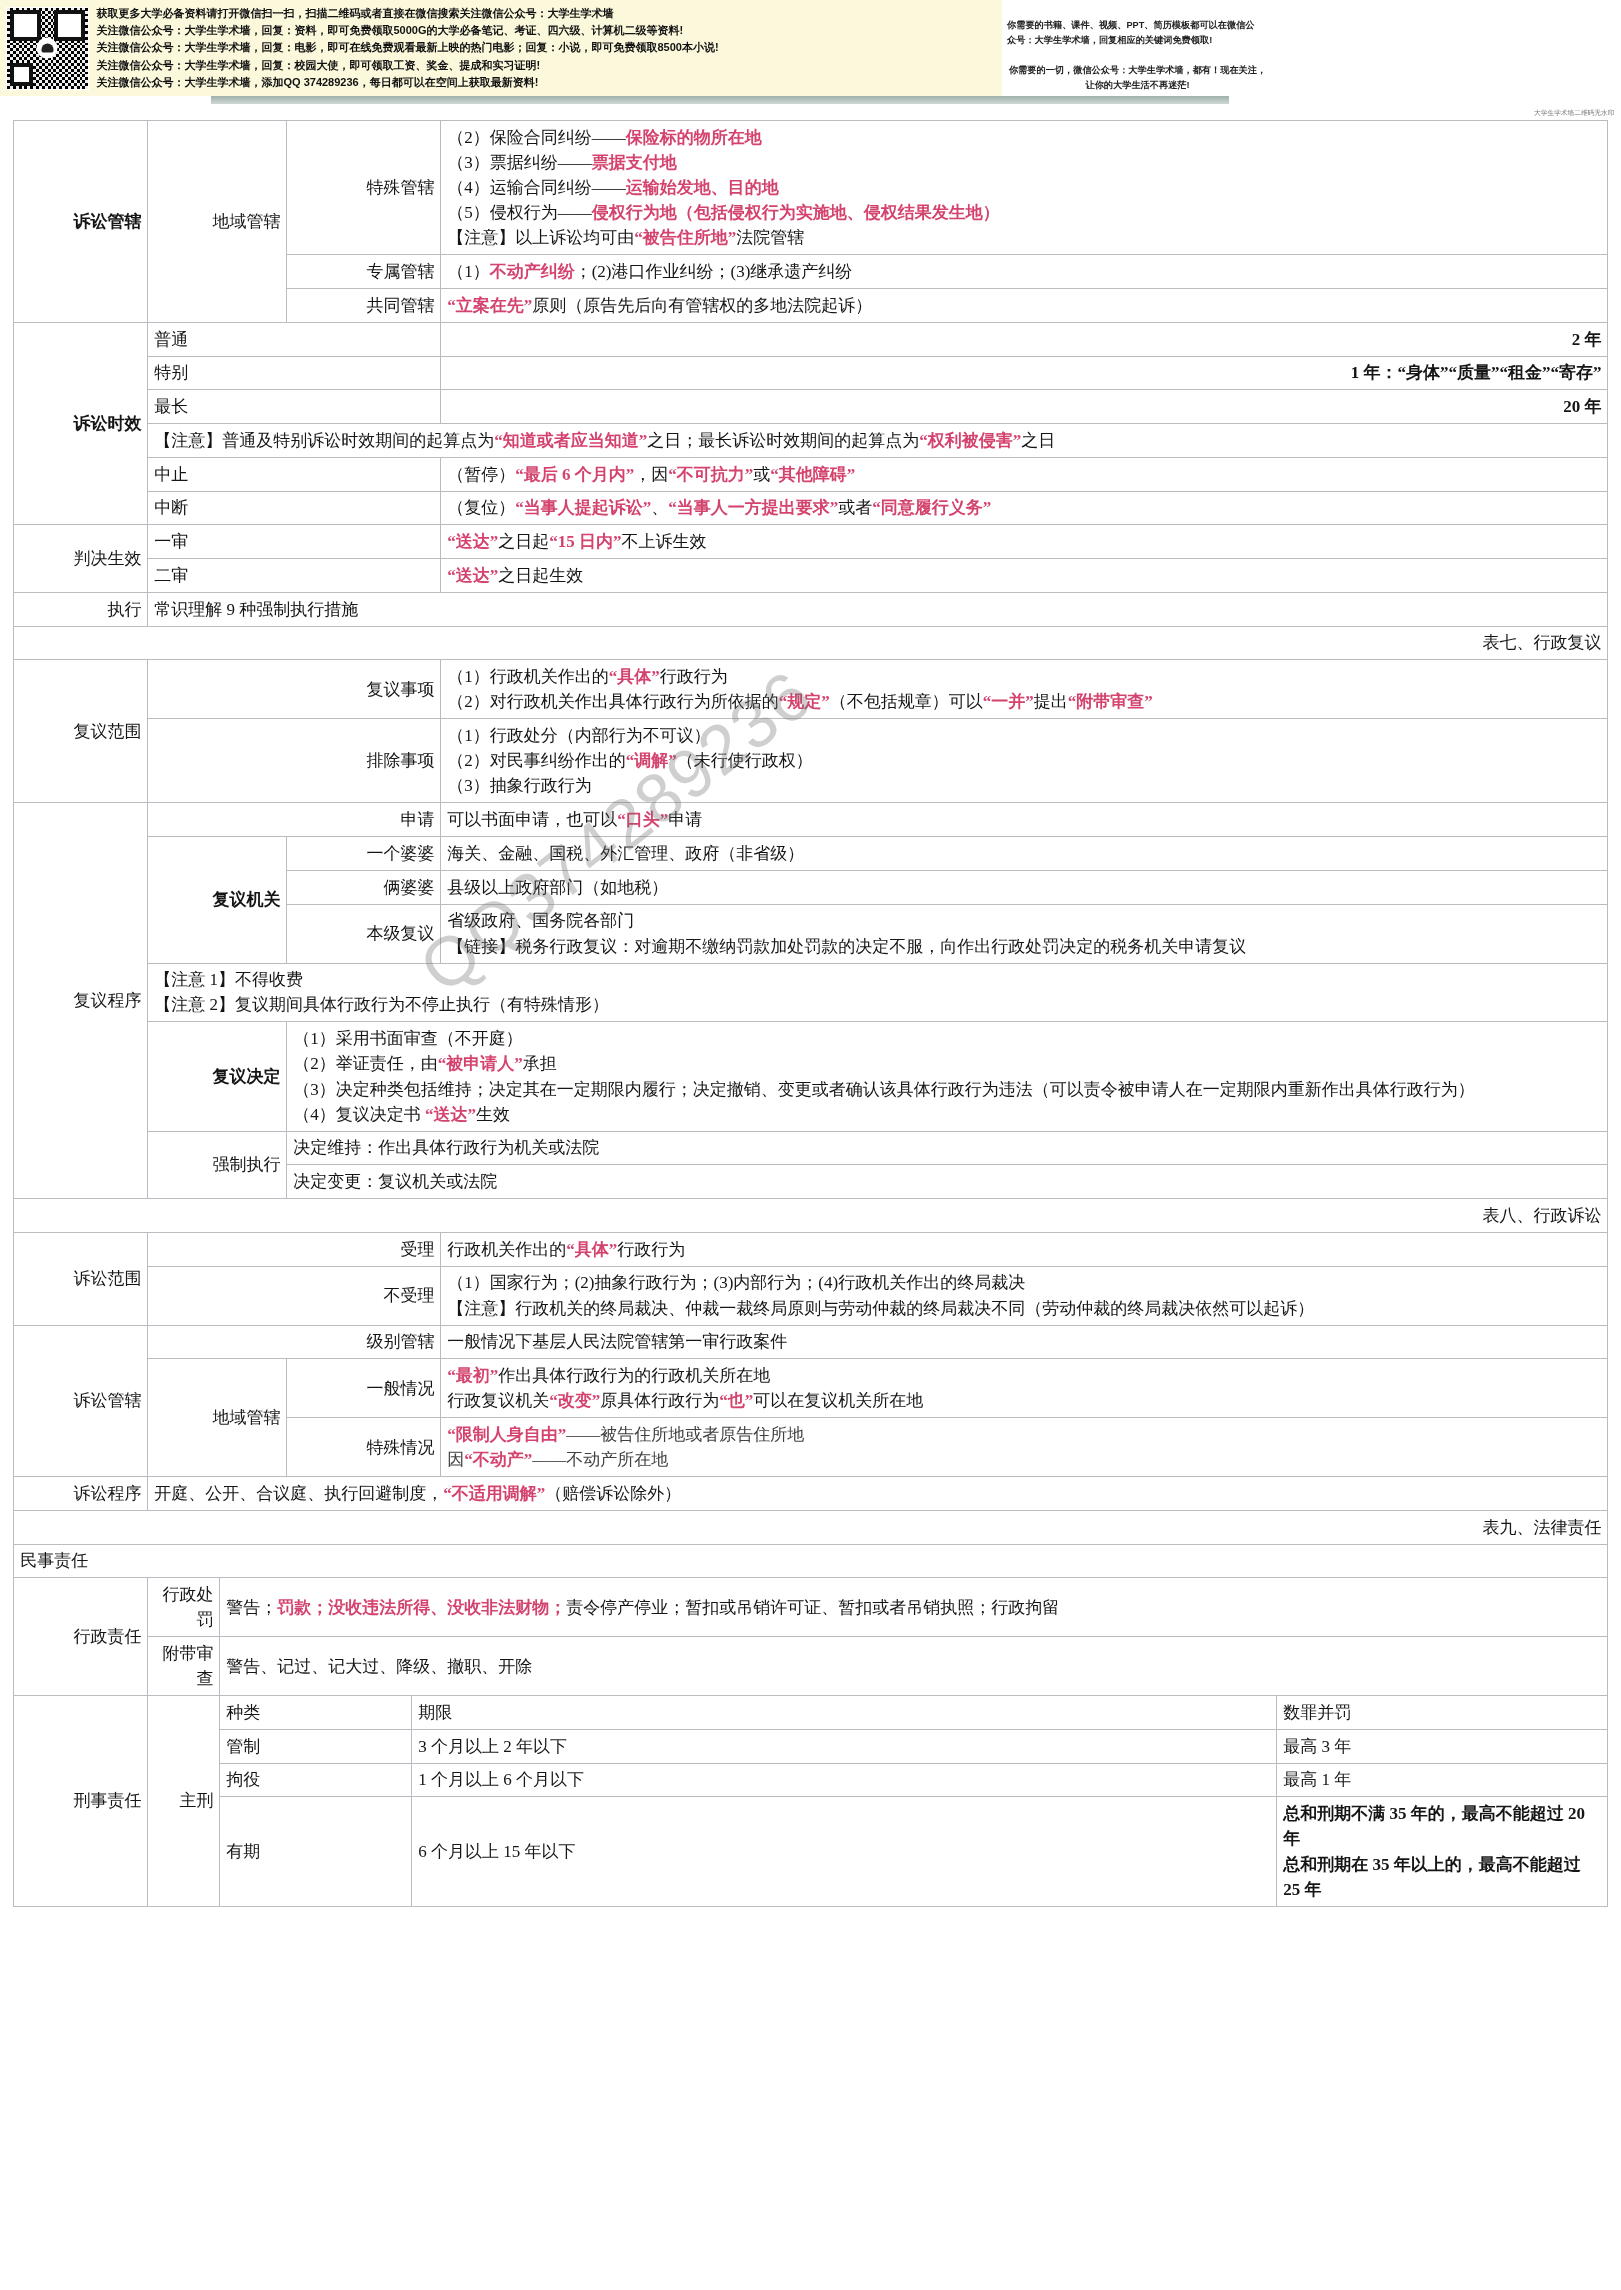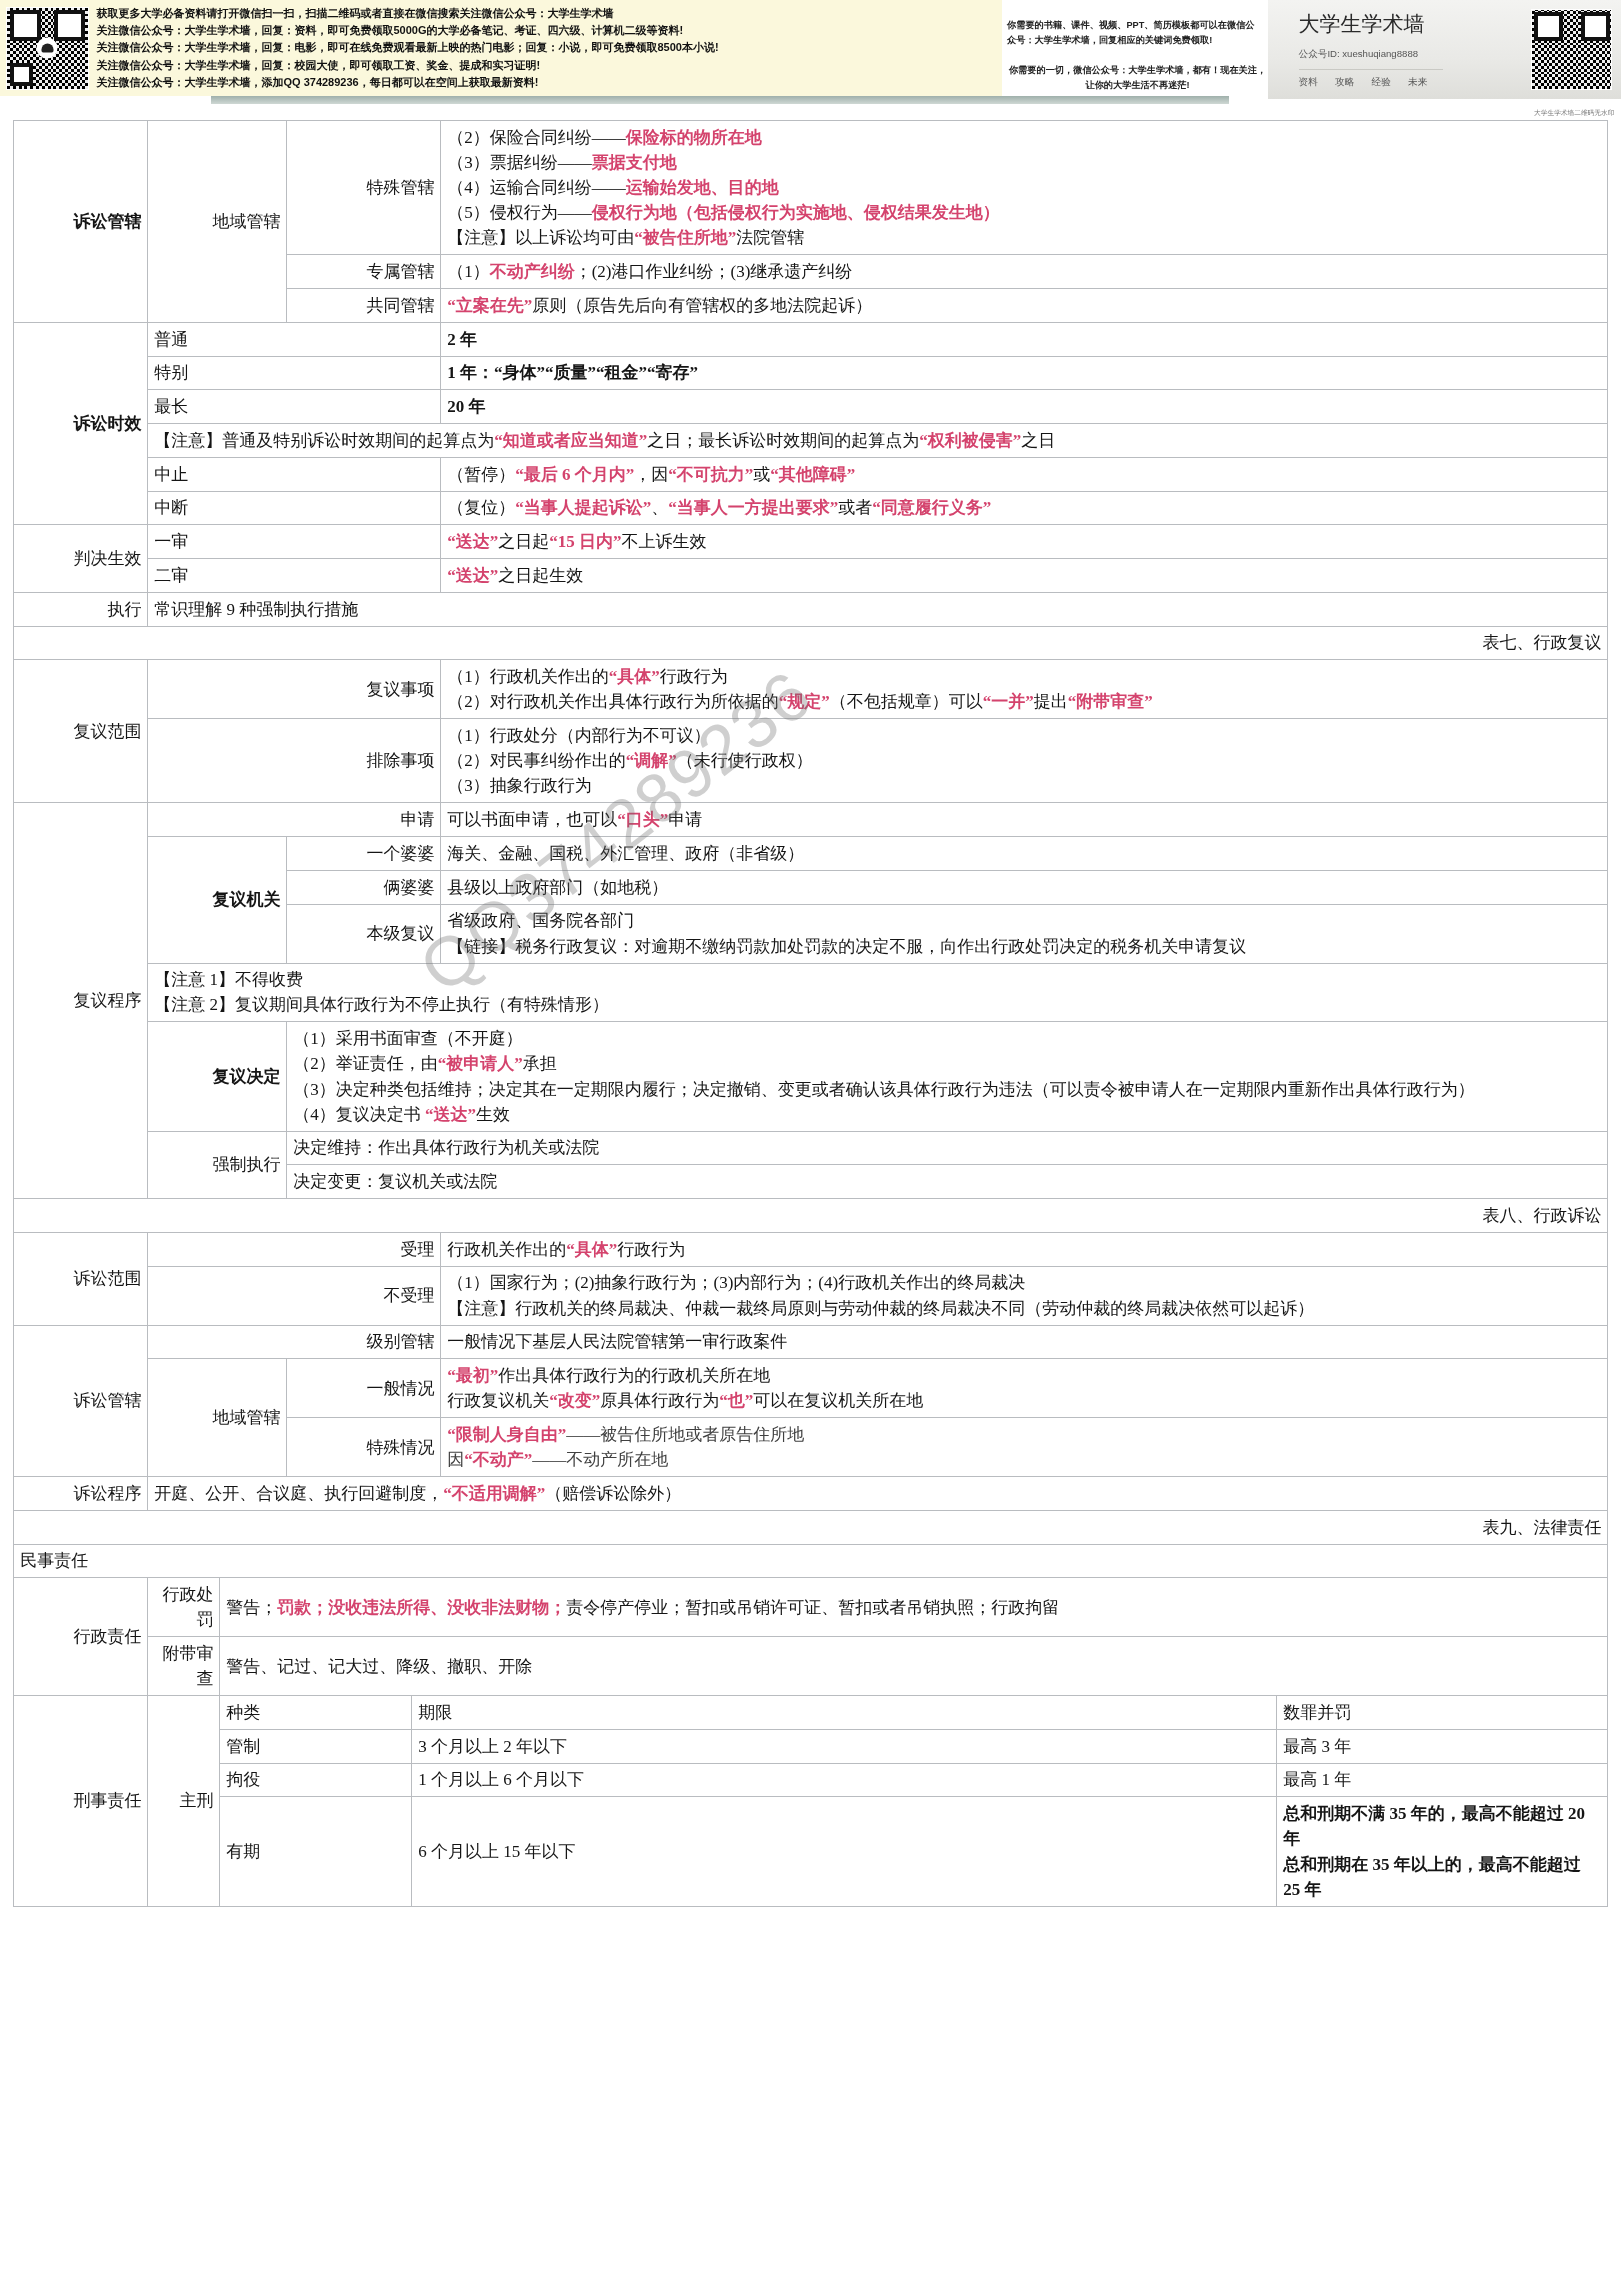--- a/index.html
+++ b/index.html
@@ -128,21 +128,21 @@
     border: 1px solid #b9bcc0;
     padding: 3.8px 5.8px;
     font-size: 17px;
     line-height: 1.48;
     vertical-align: middle;
     color: #151515;
   }
   td.lbl { text-align: right; }
   td.lblL { text-align: left; }
   .red { color: #404040; }
-  .redb { color: #d4436d; font-weight: bold; }
+  .redb { color: #d4436d; font-weight: bold; text-align: right; }
   .sect {
     font-size: 17px;
     text-align: right;
     padding: 4.8px 5.8px;
   }
   .sect-row td { border-left:1px solid #b9bcc0; border-right:1px solid #b9bcc0; }
   .tall { line-height: 1.55; }
 </style>
 </head>
 <body>
@@ -159,34 +159,20 @@
       <div>获取更多大学必备资料请打开微信扫一扫，扫描二维码或者直接在微信搜索关注微信公众号：大学生学术墙</div>
       <div>关注微信公众号：大学生学术墙，回复：资料，即可免费领取5000G的大学必备笔记、考证、四六级、计算机二级等资料!</div>
       <div>关注微信公众号：大学生学术墙，回复：电影，即可在线免费观看最新上映的热门电影；回复：小说，即可免费领取8500本小说!</div>
       <div>关注微信公众号：大学生学术墙，回复：校园大使，即可领取工资、奖金、提成和实习证明!</div>
       <div>关注微信公众号：大学生学术墙，添加QQ 374289236，每日都可以在空间上获取最新资料!</div>
     </div>
   </div>
   <div class="banner-mid">你需要的书籍、课件、视频、PPT、简历模板都可以在微信公众号：大学生学术墙，回复相应的关键词免费领取!</div>
   <div class="banner-mid2">你需要的一切，微信公众号：大学生学术墙，都有！现在关注，让你的大学生活不再迷茫!</div>
 
-  <div class="banner-card">
-    <div class="card-txt">
-      <div class="card-title">大学生学术墙</div>
-      <div class="card-sub">公众号ID: xueshuqiang8888</div>
-      <div class="card-rule"></div>
-      <div class="card-tags">
-        <span>资料</span>
-        <span>攻略</span>
-        <span>经验</span>
-        <span>未来</span>
-      </div>
-    </div>
-    <div class="qr2"></div>
-  </div>
   <div class="banner-note">大学生学术墙二维码无水印</div>
   <div class="banner-strip"></div>
 </div>
 
 <div class="sheet">
 
   <div class="watermark">QQ374289236</div>
 
   <table class="grid">
     <colgroup>

